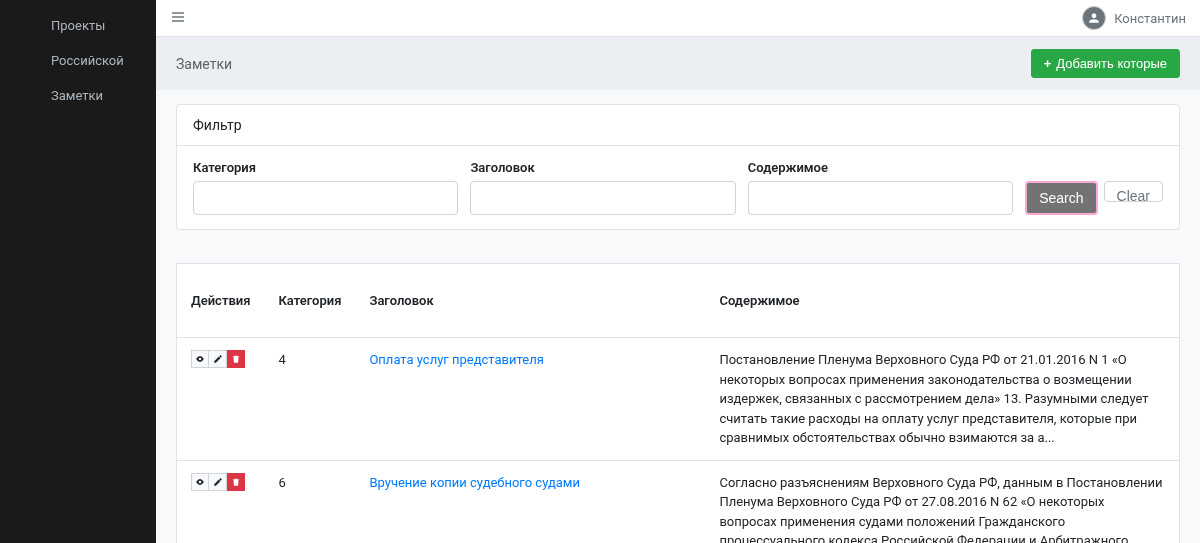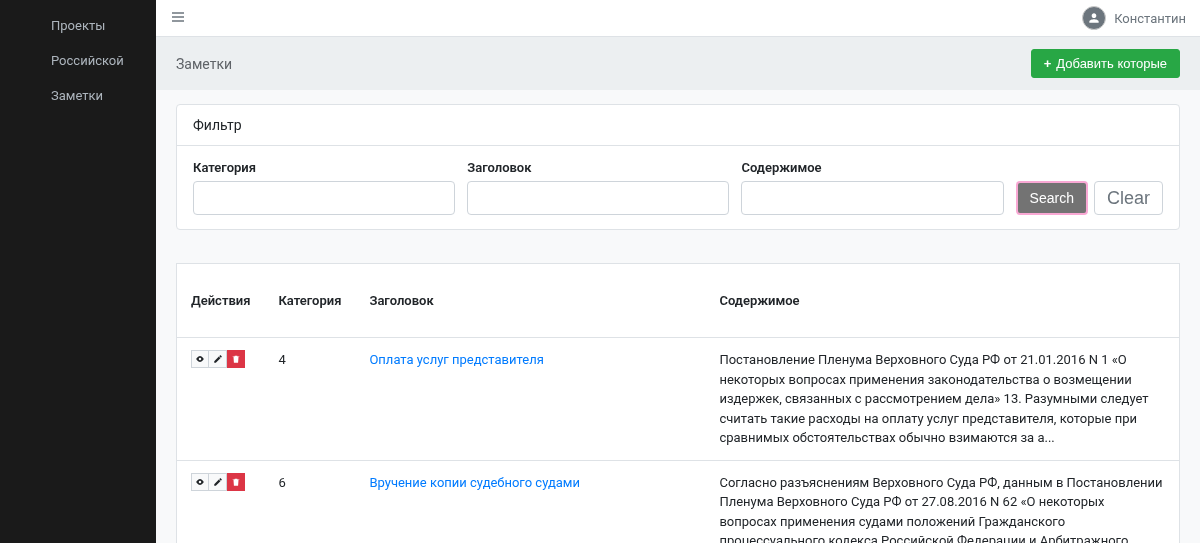--- a/index.html
+++ b/index.html
@@ -171,22 +171,22 @@
       font-size: 14px;
       height: 34px;
     }
     .btn-outline {
       background: #fff;
       border: 1px solid #ced4da;
       color: #6c757d;
       padding: 6px 12px;
       border-radius: 4px;
       cursor: pointer;
-      font-size: 18px;
-      height: 34px;
+      font-size: 14px;
+      height: 21px;
     }
     .table {
       width: 100%;
       border-collapse: collapse;
       background: #fff;
       border: 1px solid #dee2e6;
       border-radius: 4px;
     }
     .table th {
       text-align: left;

